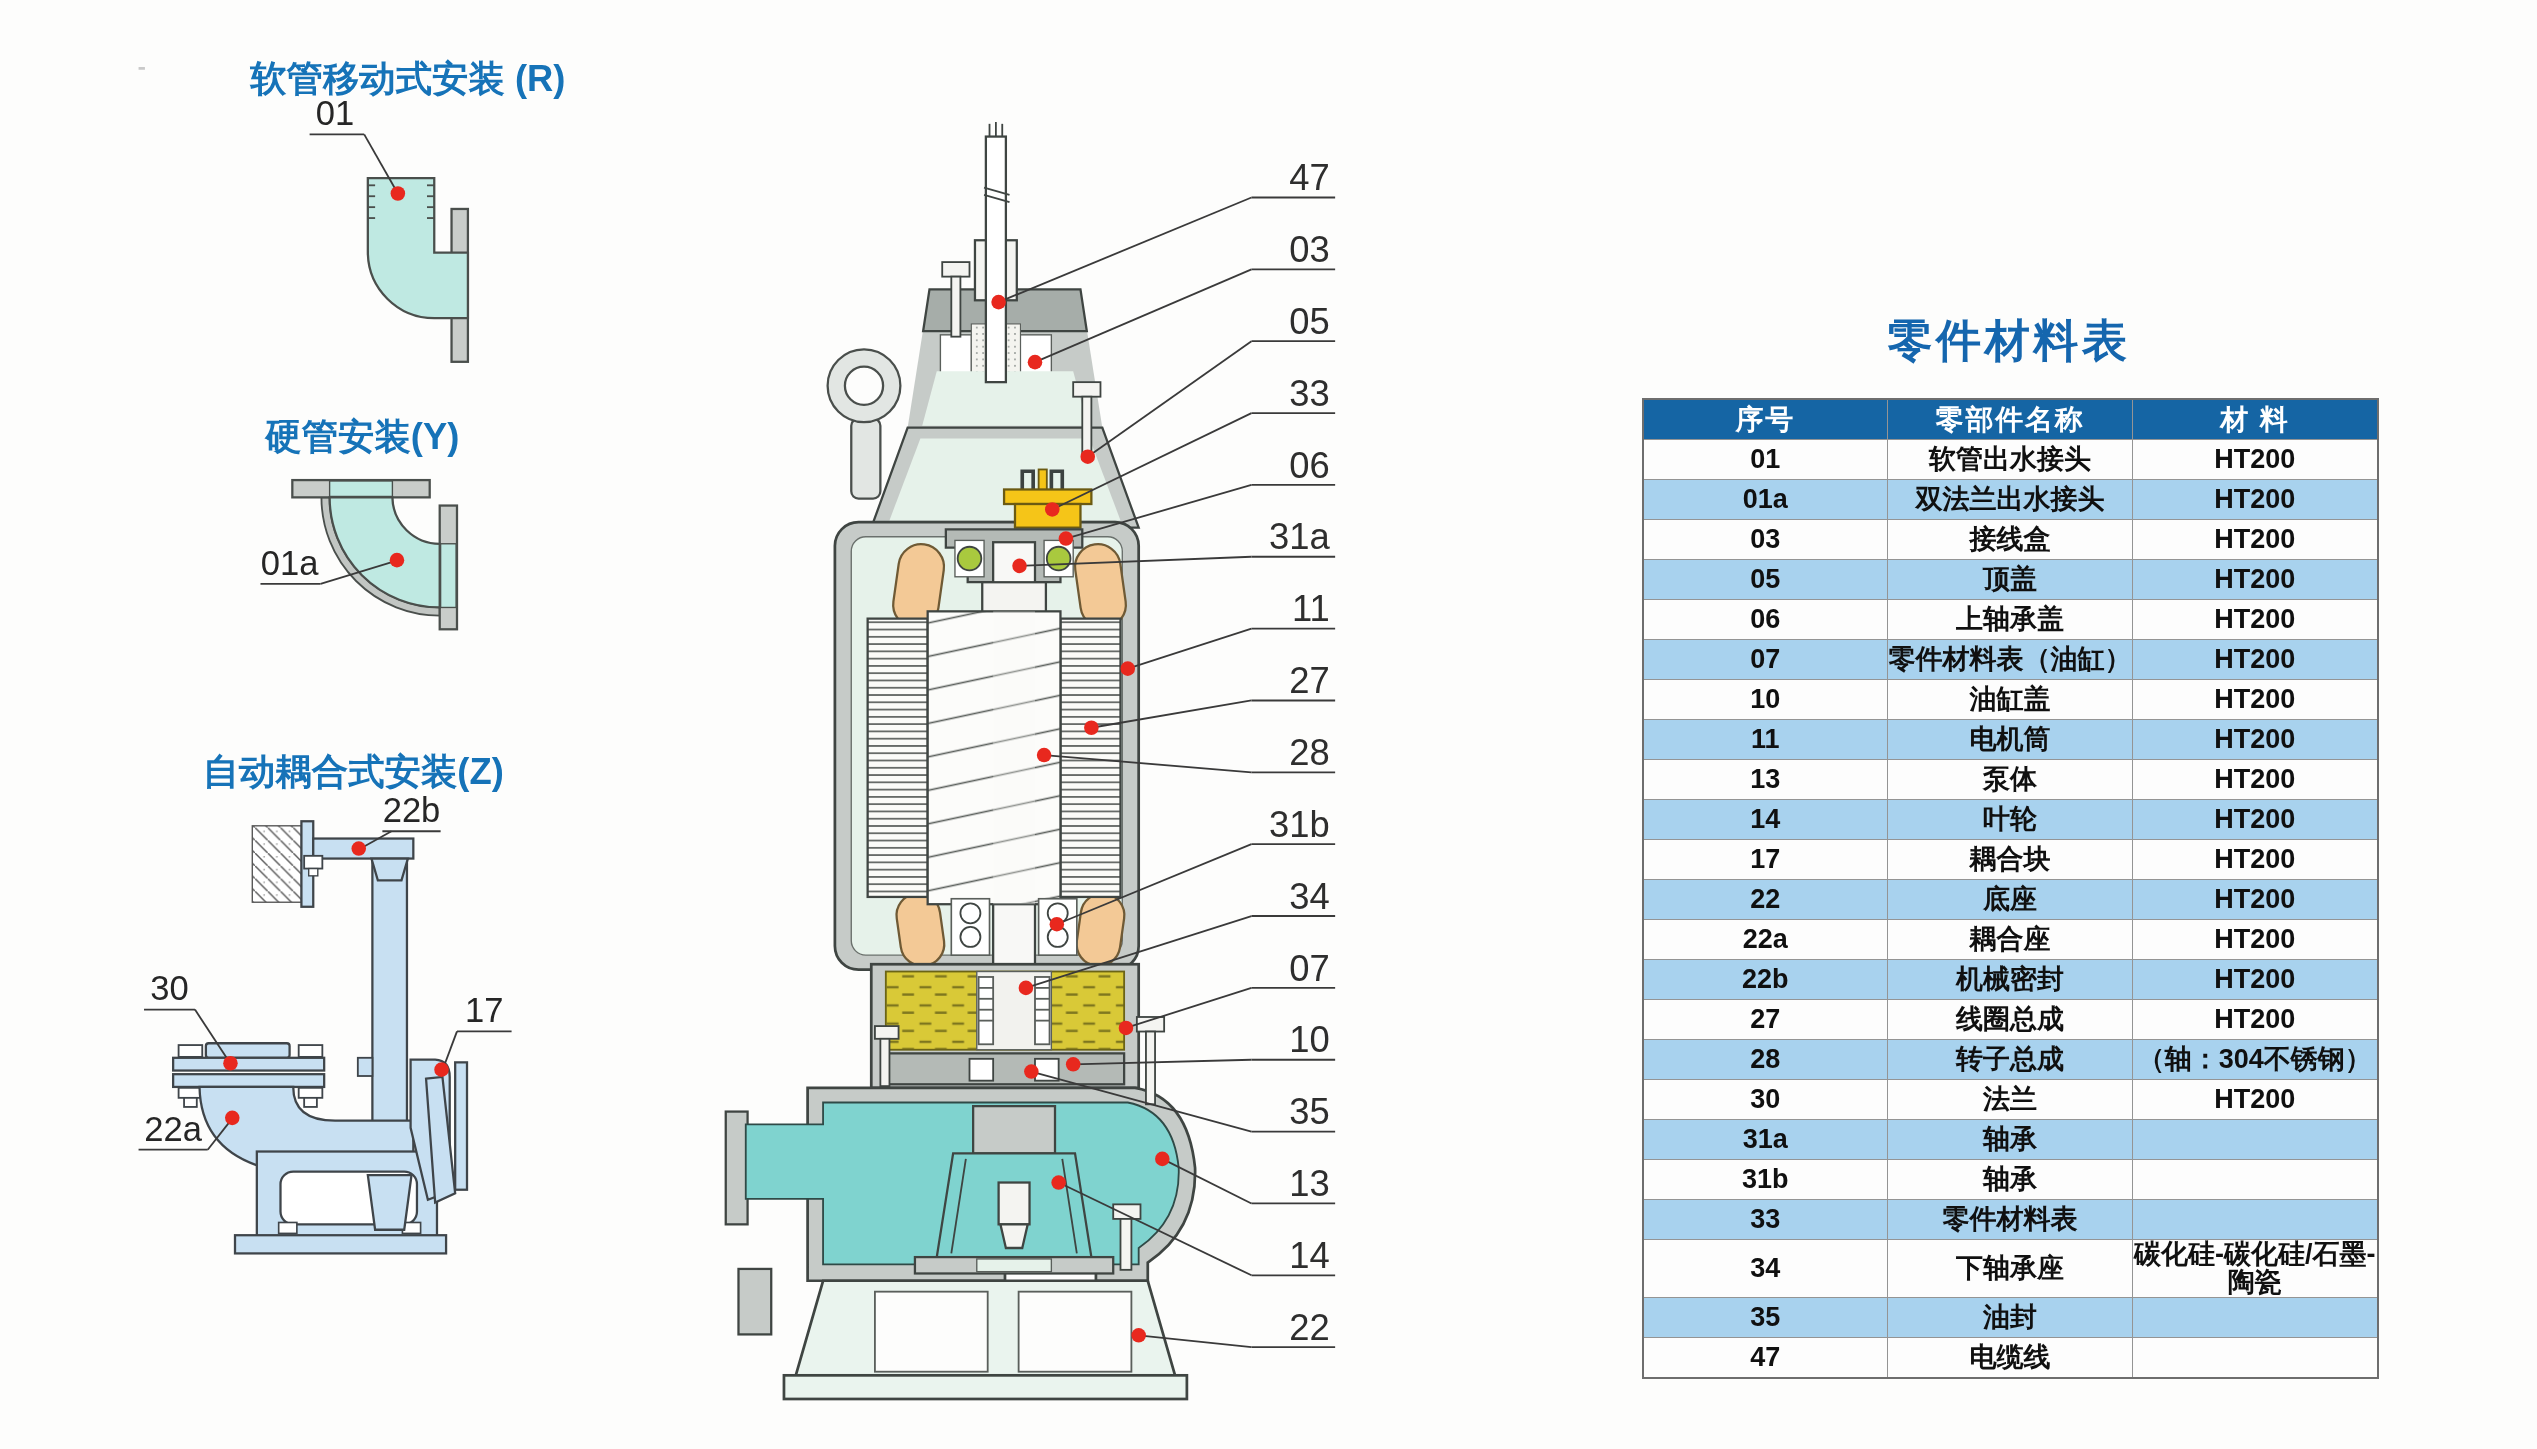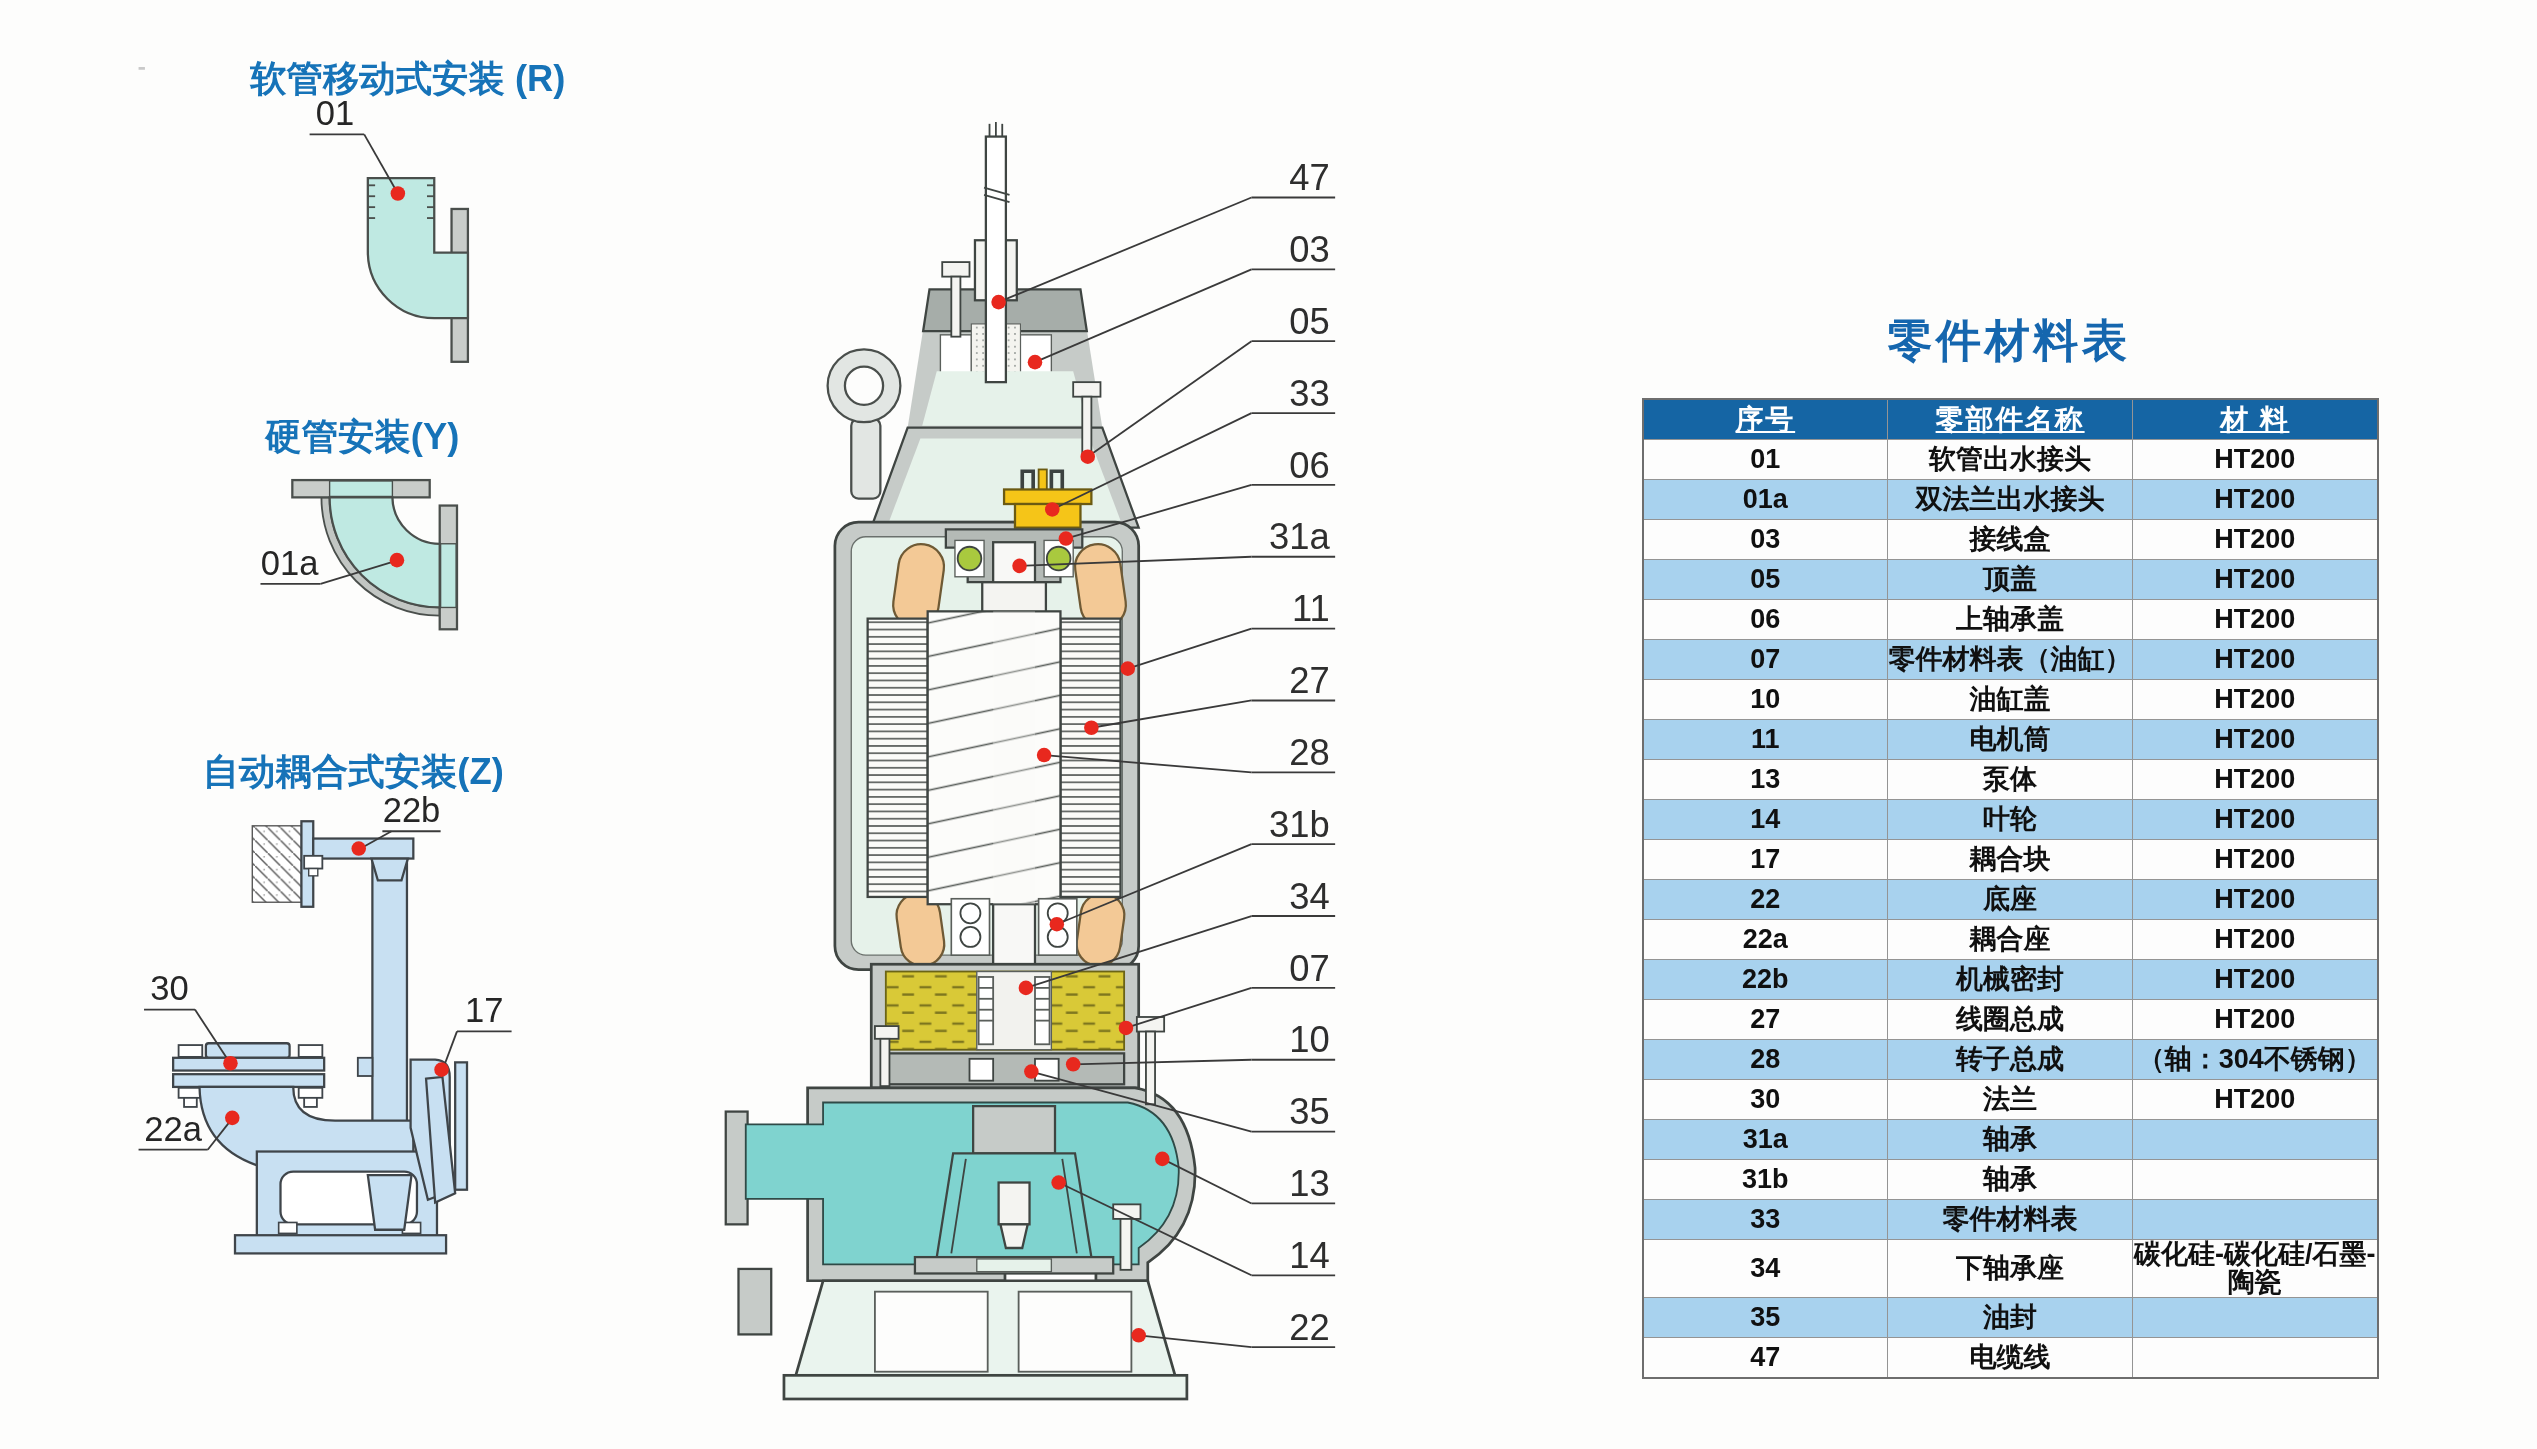--- a/index.html
+++ b/index.html
@@ -23,21 +23,21 @@
   table.parts{
     border-collapse:collapse;table-layout:fixed;width:737px;margin-left:3.6px;
     border:2.7px solid #6e6e6e;
   }
   table.parts th, table.parts td{
     border:1.8px solid #949494;height:39px;
     font-size:27px;font-weight:bold;color:#101010;
     padding:0;line-height:1.05;
   }
   table.parts th{
-    background:#1565a4;color:#ffffff;font-size:28px;letter-spacing:1.8px;text-decoration:underline;
+    background:#1565a4;color:#ffffff;font-size:28px;letter-spacing:1.8px;
   }
   td.c-no{width:136px;text-align:center;}
   td.c-name{width:296px;text-align:center;padding-left:24px;}
   td.c-mat{width:298px;text-align:center;padding-left:14.6px;font-size:26px;}
   tr.alt td{background:#a8d2ee;}
   tr.norm td{background:#fdfdfd;}
 </style>
 </head>
 <body>
 

